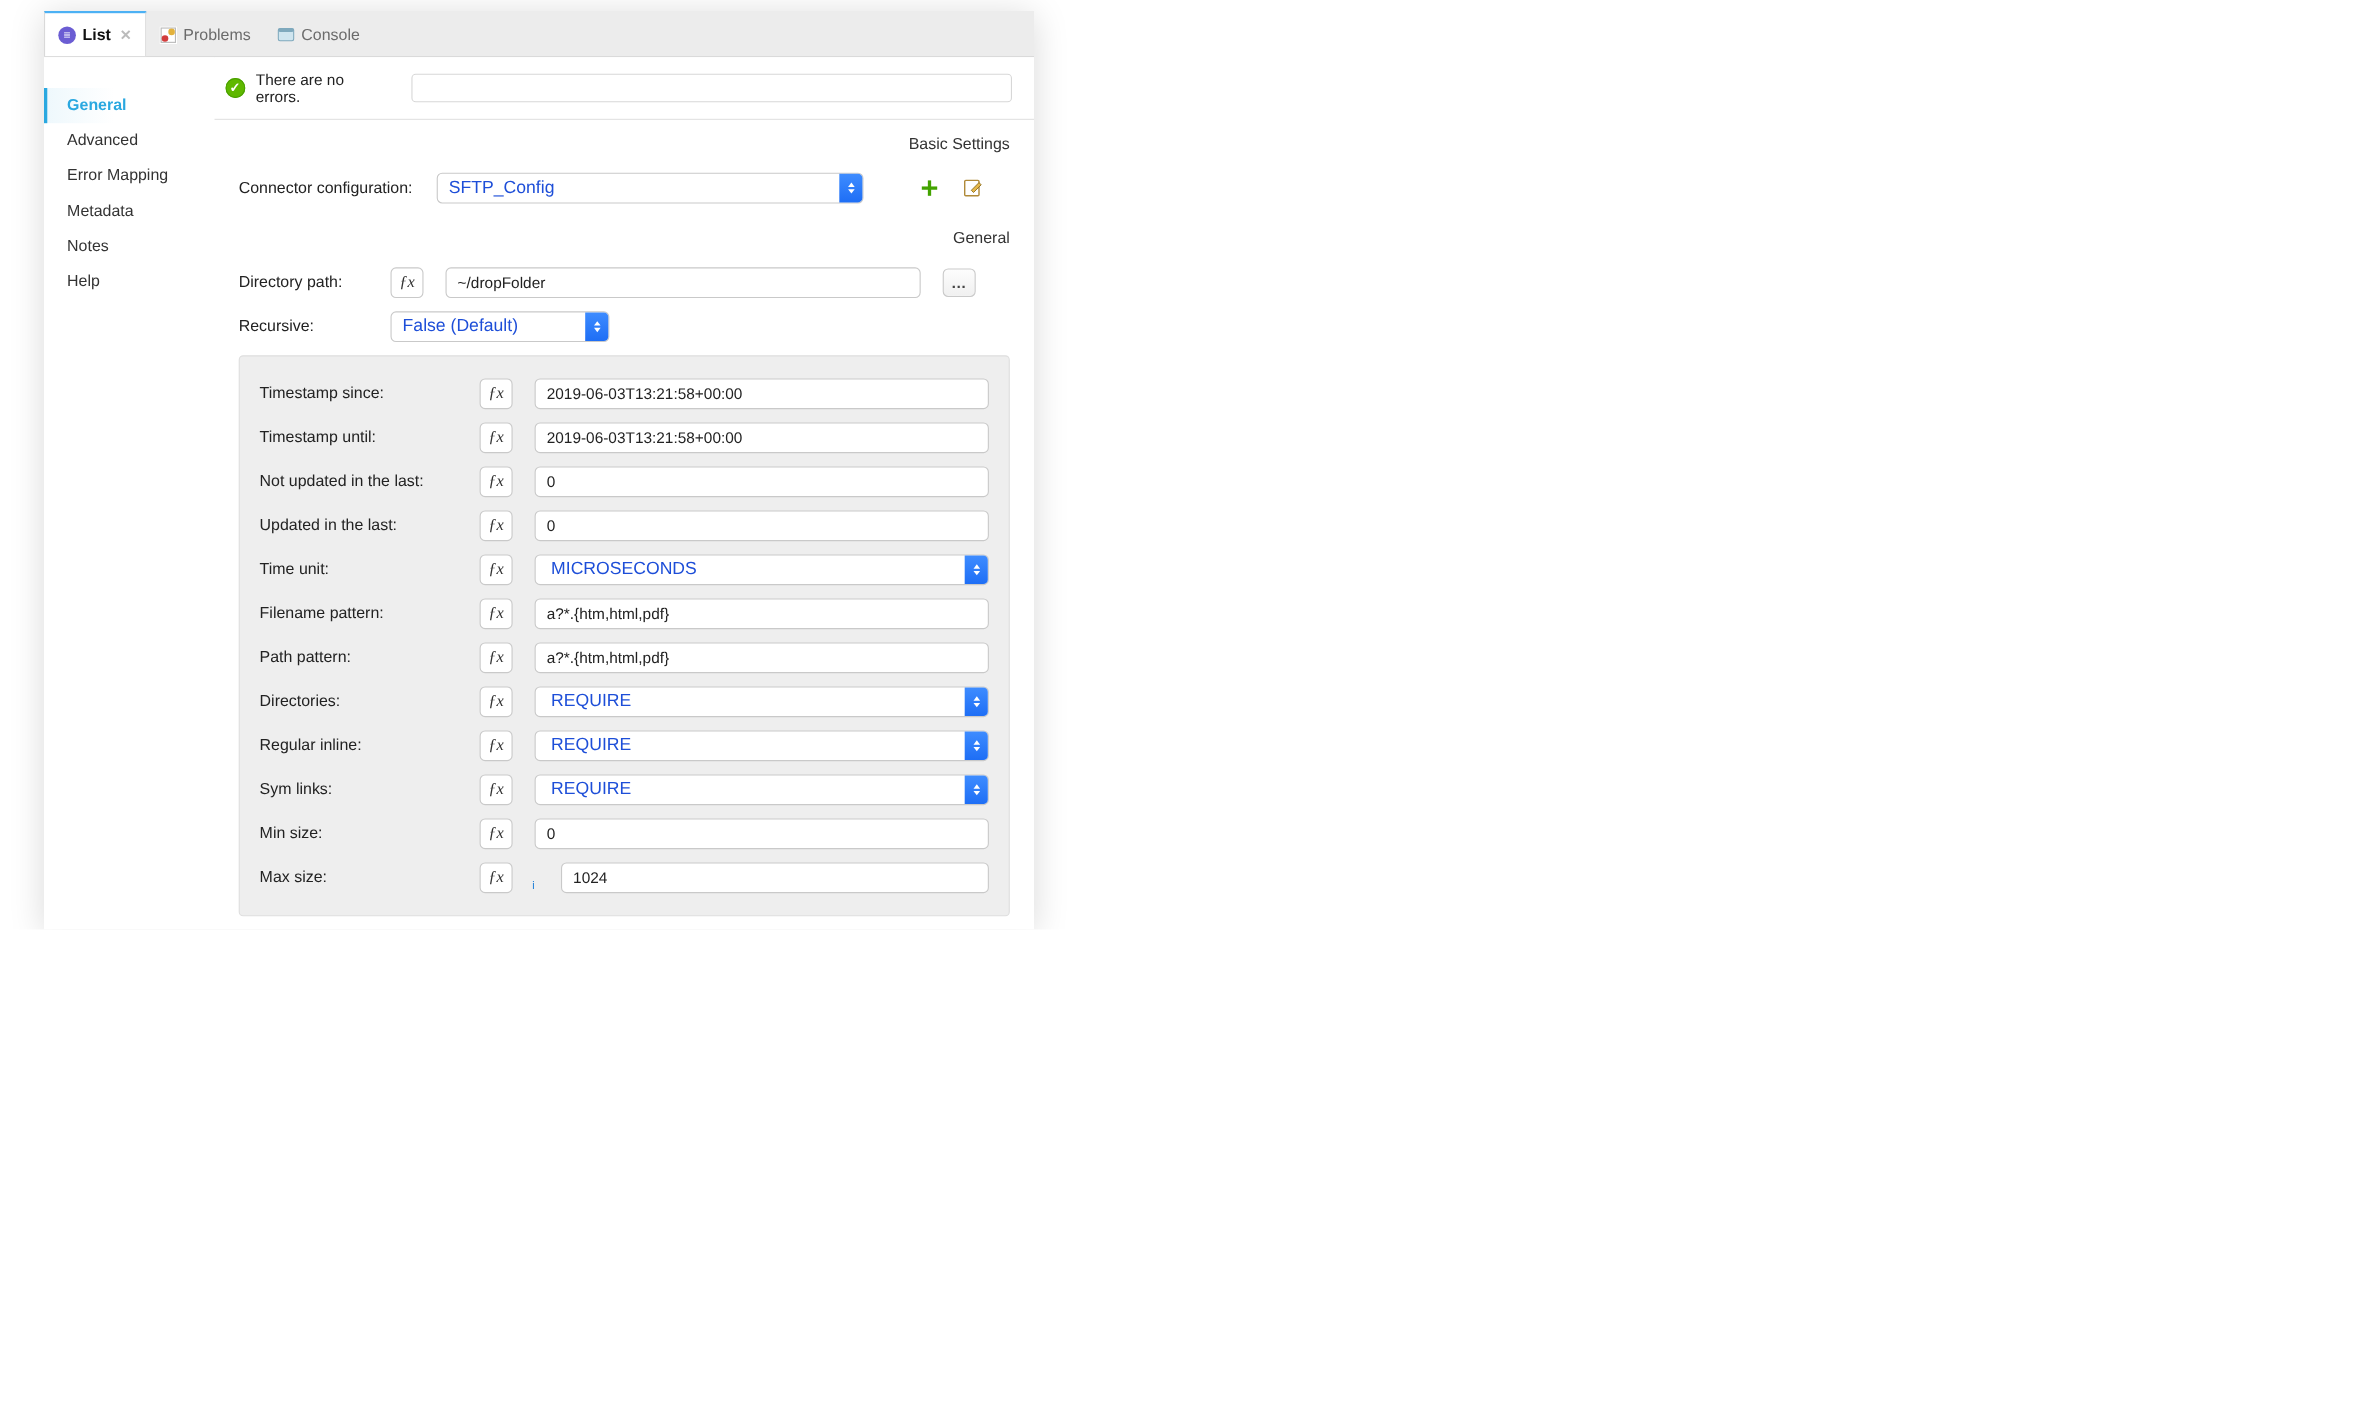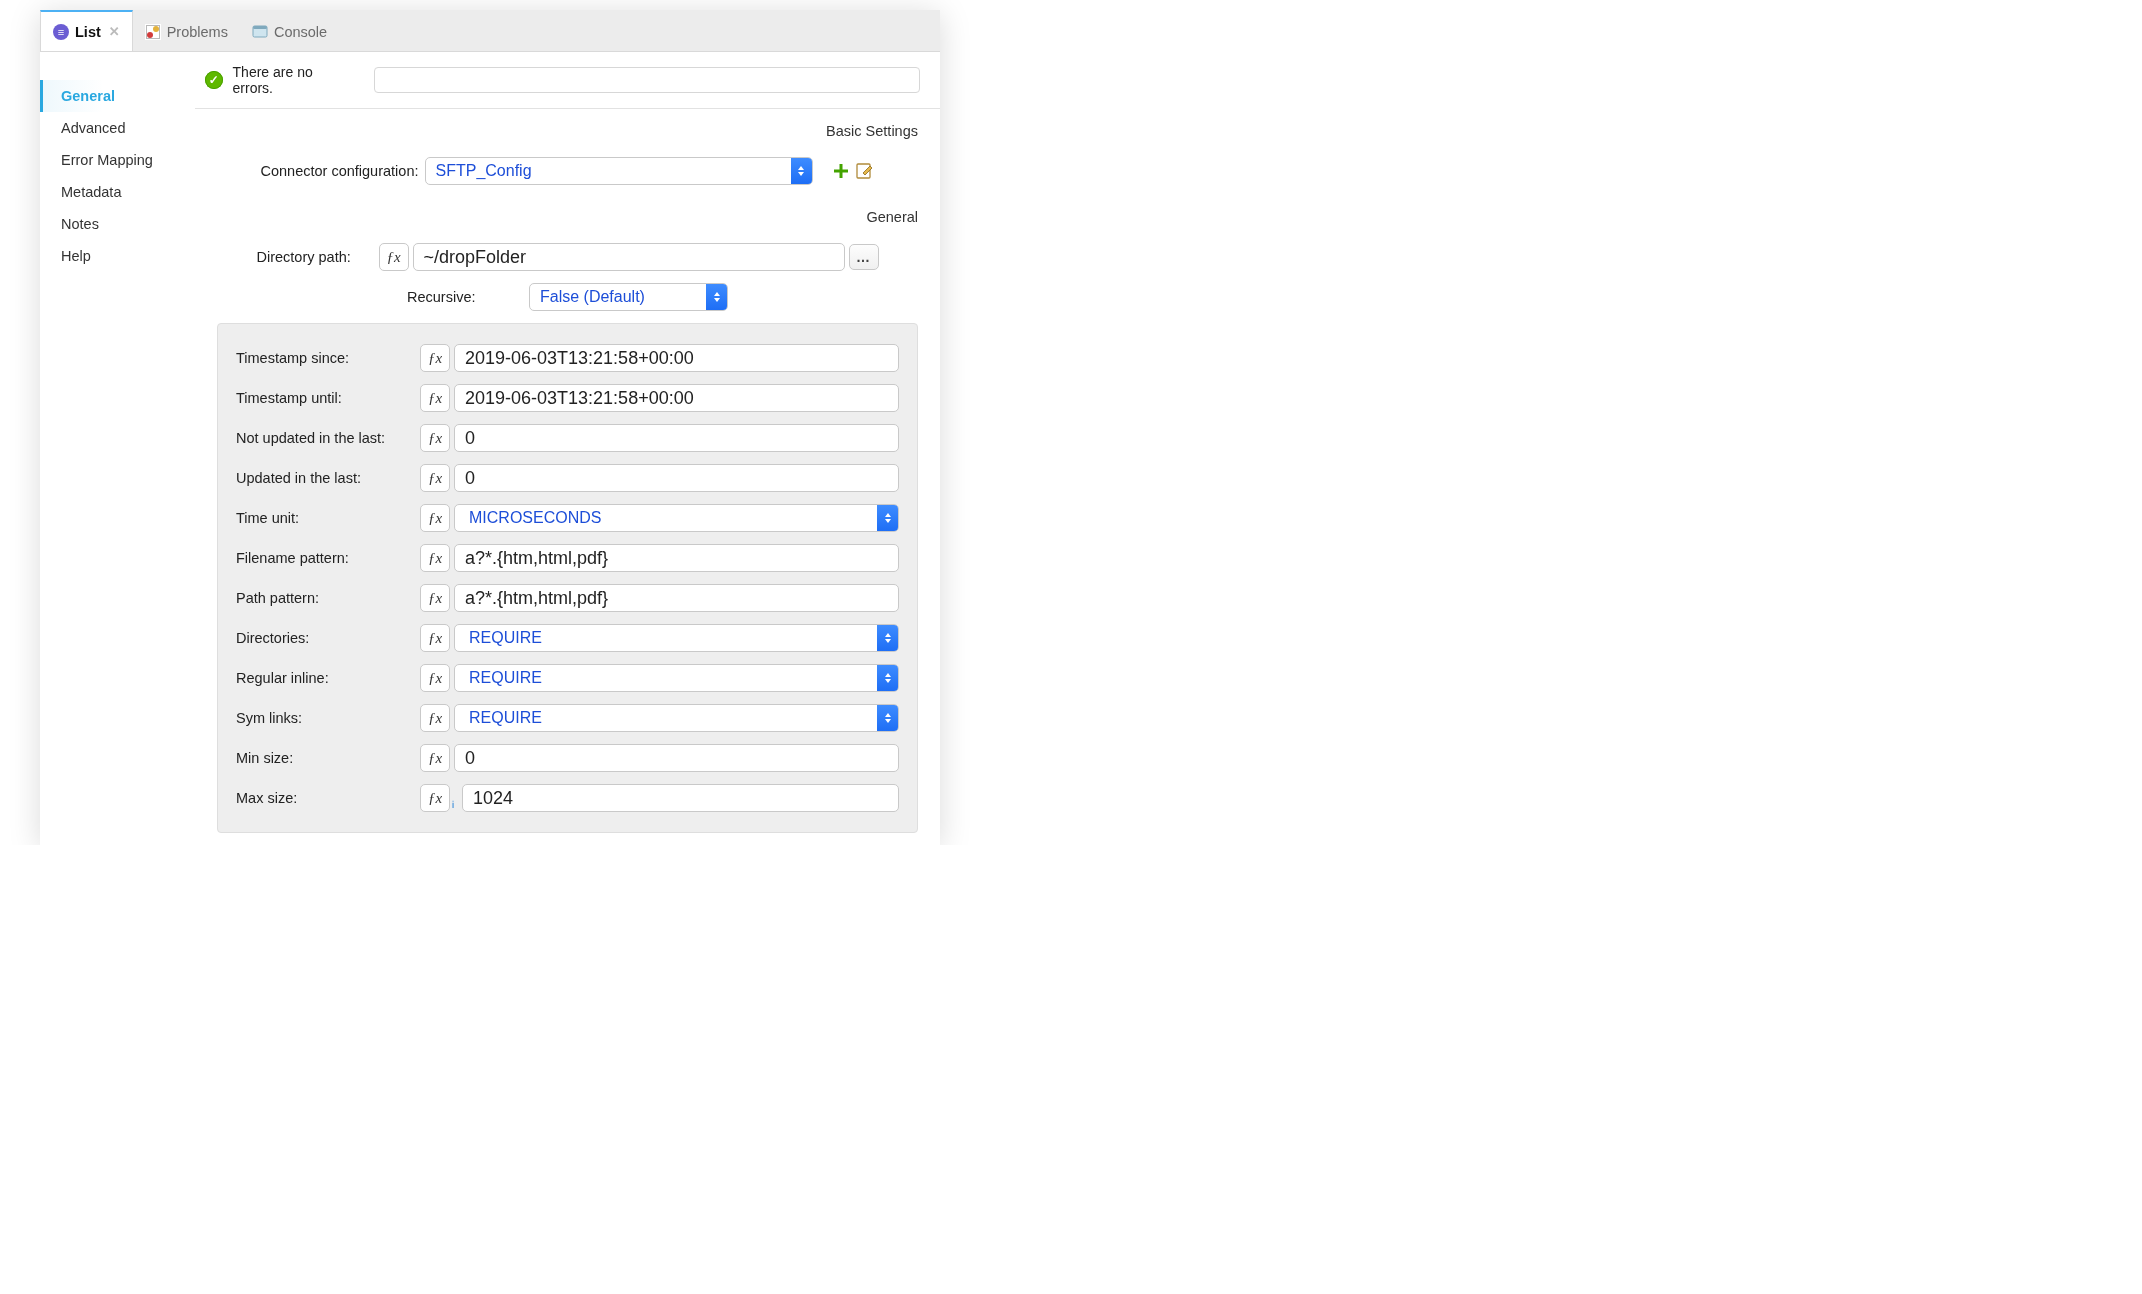--- a/index.html
+++ b/index.html
@@ -107,23 +107,22 @@
     font-size: 14.5px;
     color: #333;
     padding: 14px 22px 10px 22px;
     text-align: right;
   }
   .section-body {
     padding: 2px 22px 12px 22px;
   }
 
   .row {
-    display:flex;align-items:center;gap:4px;
+    display:flex;align-items:center;gap:20px;
     padding: 6px 0;
-    justify-content: center;
   }
   .row > label {
     width: 160px;
     font-size: 14.5px;
     color: #222;
   }
   .row.tight > label { width: 118px; }
 
   .macselect {
     position: relative;
@@ -152,21 +151,21 @@
     border-left:3.5px solid transparent;border-right:3.5px solid transparent;
   }
   .macselect .sel-btn::before { border-bottom:4px solid #fff; margin-bottom:2px;}
   .macselect .sel-btn::after  { border-top:4px solid #fff; }
 
   .textin {
     border: 1px solid #c9c9c9;
     border-radius: 5px;
     height: 28px;
     padding: 0 10px;
-    font-size: 18px;
+    font-size: 14px;
     background:#fff;
     color:#222;
   }
 
   .fx-btn {
     width: 30px;height:28px;
     border:1px solid #c9c9c9;border-radius:5px;
     background:#fff;
     display:flex;align-items:center;justify-content:center;
     font-family: Georgia, "Times New Roman", serif;

